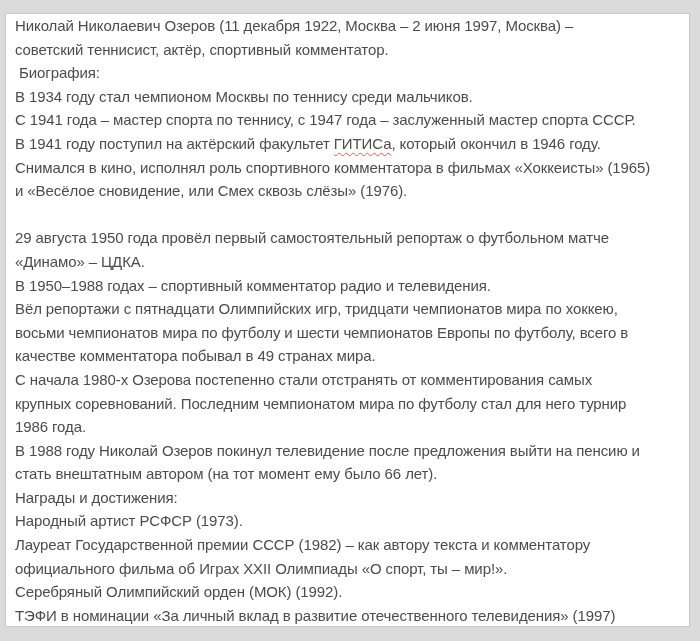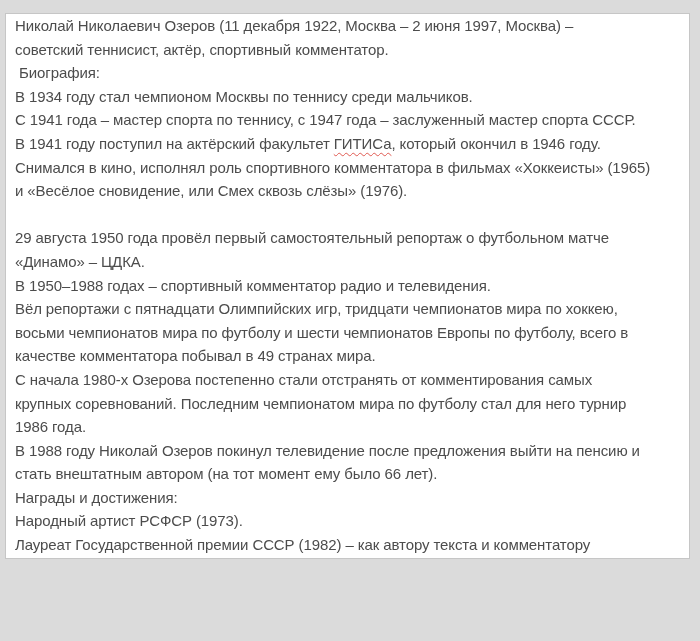--- a/index.html
+++ b/index.html
@@ -20,21 +20,21 @@
     background: var(--bg);
     font-family: "Liberation Sans", "DejaVu Sans", sans-serif;
     position: relative;
     overflow: hidden;
   }
   .text-panel {
     position: absolute;
     left: 5px;
     top: 13px;
     width: 685px;
-    height: 546px;
+    height: 614px;
     background: var(--panel-bg);
     border: 1px solid var(--panel-border);
     padding: 0 9px;
     overflow: hidden;
     white-space: pre;
     font-size: 15px;
     letter-spacing: -0.1px;
     line-height: 23.6px;
     color: var(--text);
     cursor: text;

